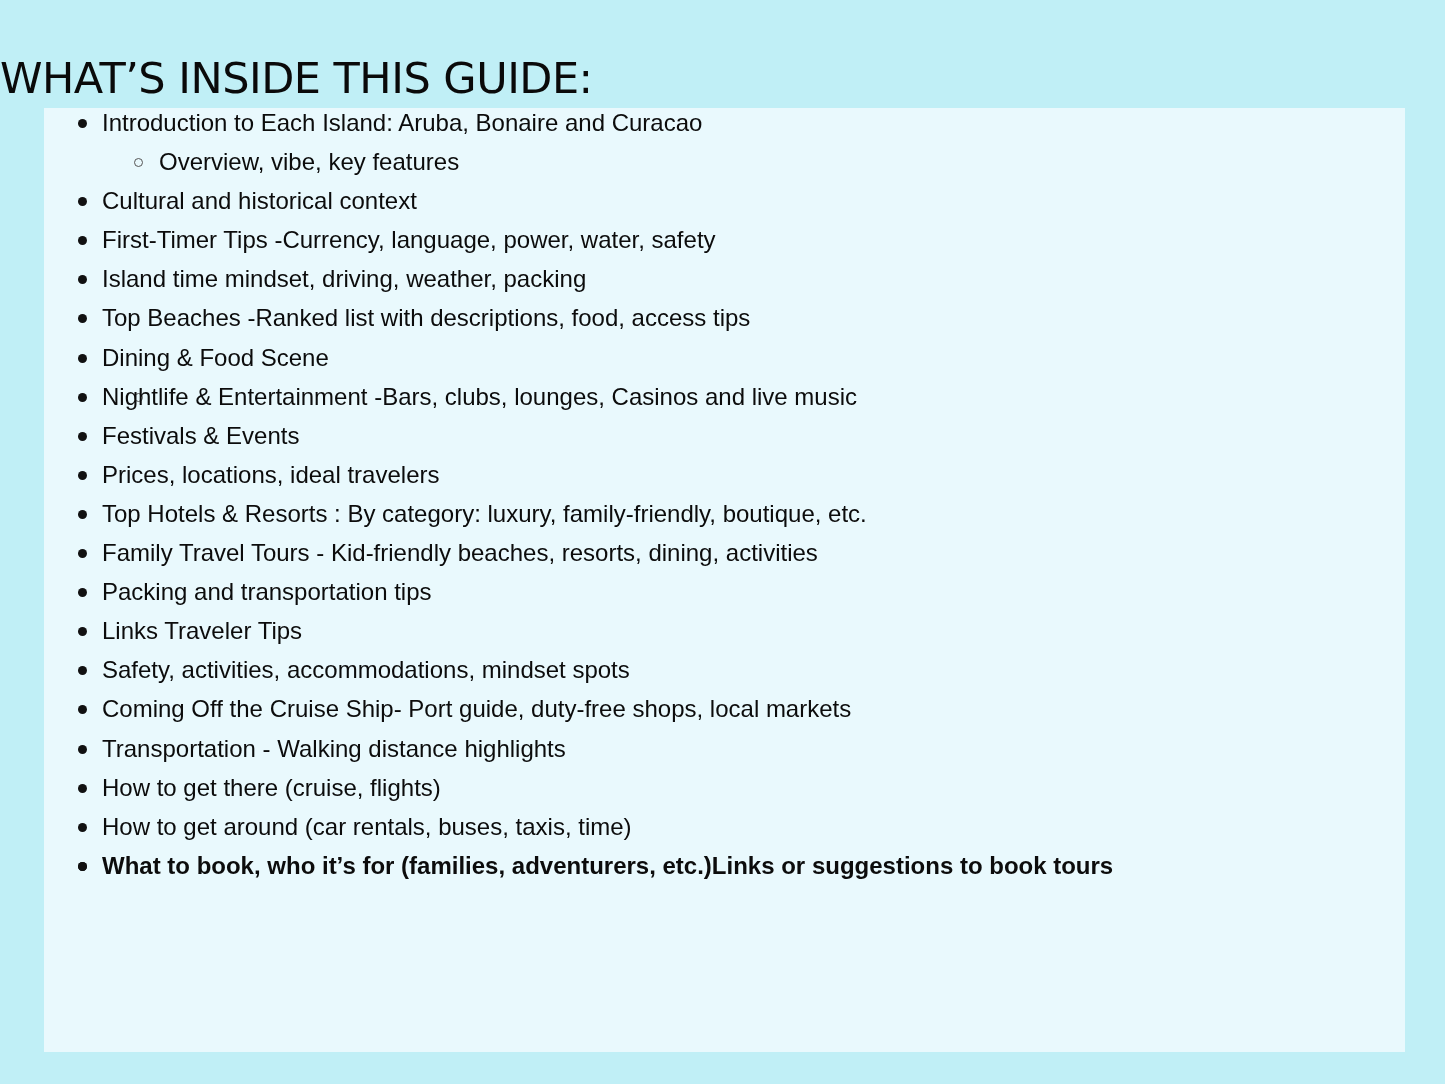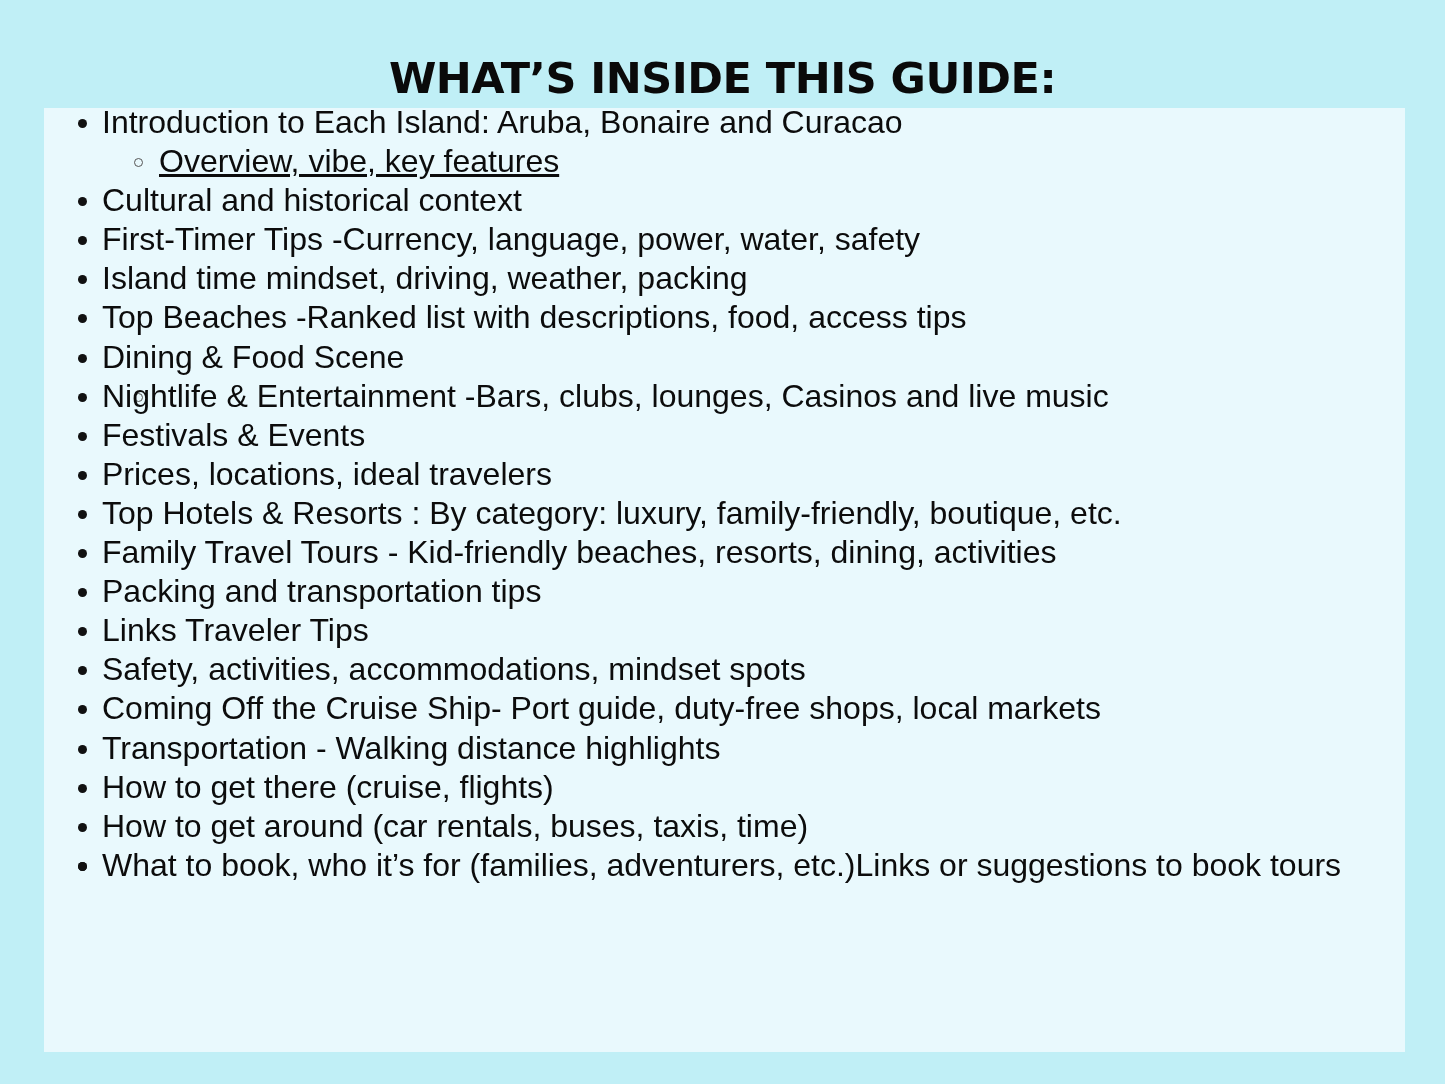--- a/index.html
+++ b/index.html
@@ -13,23 +13,22 @@
       position: relative;
       overflow: hidden;
       font-family: "Liberation Sans", "DejaVu Sans", sans-serif;
       color: #0c0c0c;
     }
     .title {
       position: absolute;
       left: 0;
       top: 22px;
       width: 1445px;
-      text-align: center;
       font-family: "DejaVu Sans", "Liberation Sans", sans-serif;
-      font-weight: bold;
+      font-weight: normal;
       font-size: 43px;
       letter-spacing: -0.5px;
       line-height: 54px;
       color: #0a0a0a;
     }
     .panel {
       position: absolute;
       left: 44px;
       top: 108px;
       width: 1361px;
@@ -40,31 +39,31 @@
       position: absolute;
       left: 58px;
       top: 103px;
       width: 1340px;
       margin: 0;
       padding: 0;
       list-style: none;
     }
     .item {
       position: relative;
-      font-size: 32px;
+      font-size: 24px;
       line-height: 39.1px;
       padding-left: 44px;
       white-space: nowrap;
     }
     .item.wrap {
       white-space: normal;
+      font-weight: bold;
     }
     .item.sub {
       padding-left: 101px;
-      text-decoration: underline;
     }
     .bullet {
       position: absolute;
       left: 20px;
       top: 16px;
       width: 9px;
       height: 9px;
       border-radius: 50%;
       background: #111;
     }

